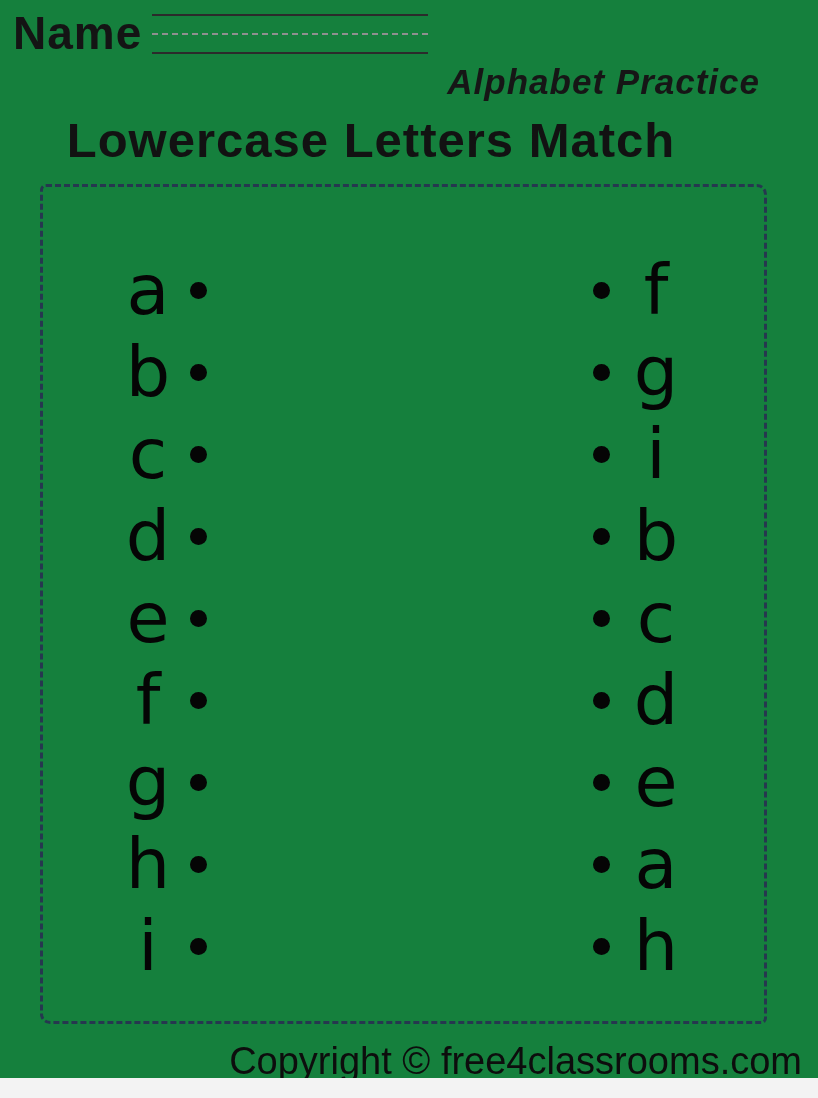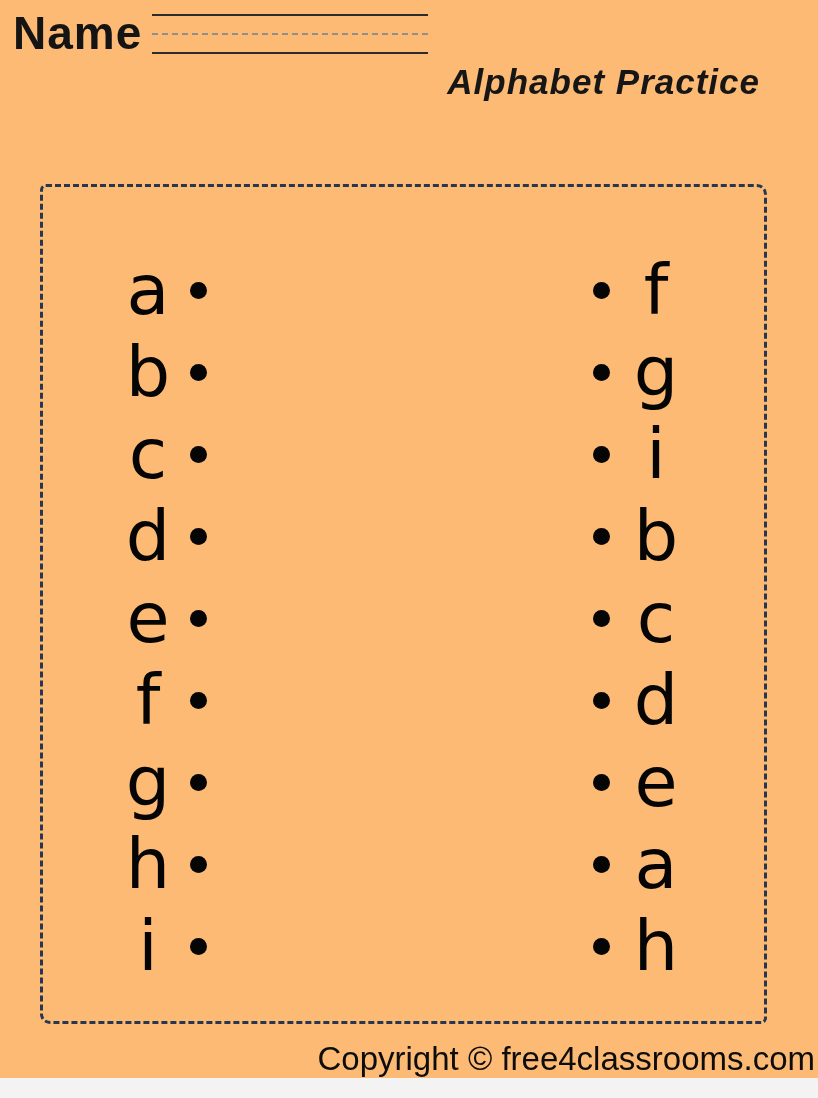--- a/index.html
+++ b/index.html
@@ -1,20 +1,20 @@
 <!DOCTYPE html>
 <html><head>
 <meta charset="utf-8">
 <style>
   html, body { margin: 0; padding: 0; background: #ffffff; }
   .page {
     position: relative;
     width: 818px;
     height: 1098px;
-    background: #fdba74;
+    background: #15803d;
     font-family: "Liberation Sans", sans-serif;
     color: #111111;
     overflow: hidden;
   }
 
   
   .name-label {
     position: absolute;
     left: 13px;
     top: 6px;
@@ -115,23 +115,23 @@
     margin-top: -8.5px;
     border-radius: 50%;
     background: #050505;
   }
   .dot-left  { left: 147px; }
   .dot-right { left: 550px; }
 
   
   .copyright {
     position: absolute;
-    right: 3px;
+    right: 16px;
     top: 1040px;
-    font-size: 33px;
+    font-size: 38px;
     color: #0d0d0d;
   }
   .bottom-band {
     position: absolute;
     left: 0;
     top: 1078px;
     width: 100%;
     height: 20px;
     background: #f3f3f3;
   }
@@ -142,20 +142,21 @@
 <div class="page">
 
   <div class="name-label">Name</div>
   <div class="name-lines">
     <div class="name-line solid nl-top"></div>
     <div class="name-line dashed nl-mid"></div>
     <div class="name-line solid nl-bot"></div>
   </div>
 
   <div class="subtitle">Alphabet Practice</div>
+  <div class="page-title">Lowercase Letters Match</div>
 
   <div class="worksheet-box">
 
     <div class="rows">
 
       <div class="match-row">
         <span class="letter letter-left">a</span>
         <span class="dot dot-left"></span>
         <span class="dot dot-right"></span>
         <span class="letter letter-right">f</span>

